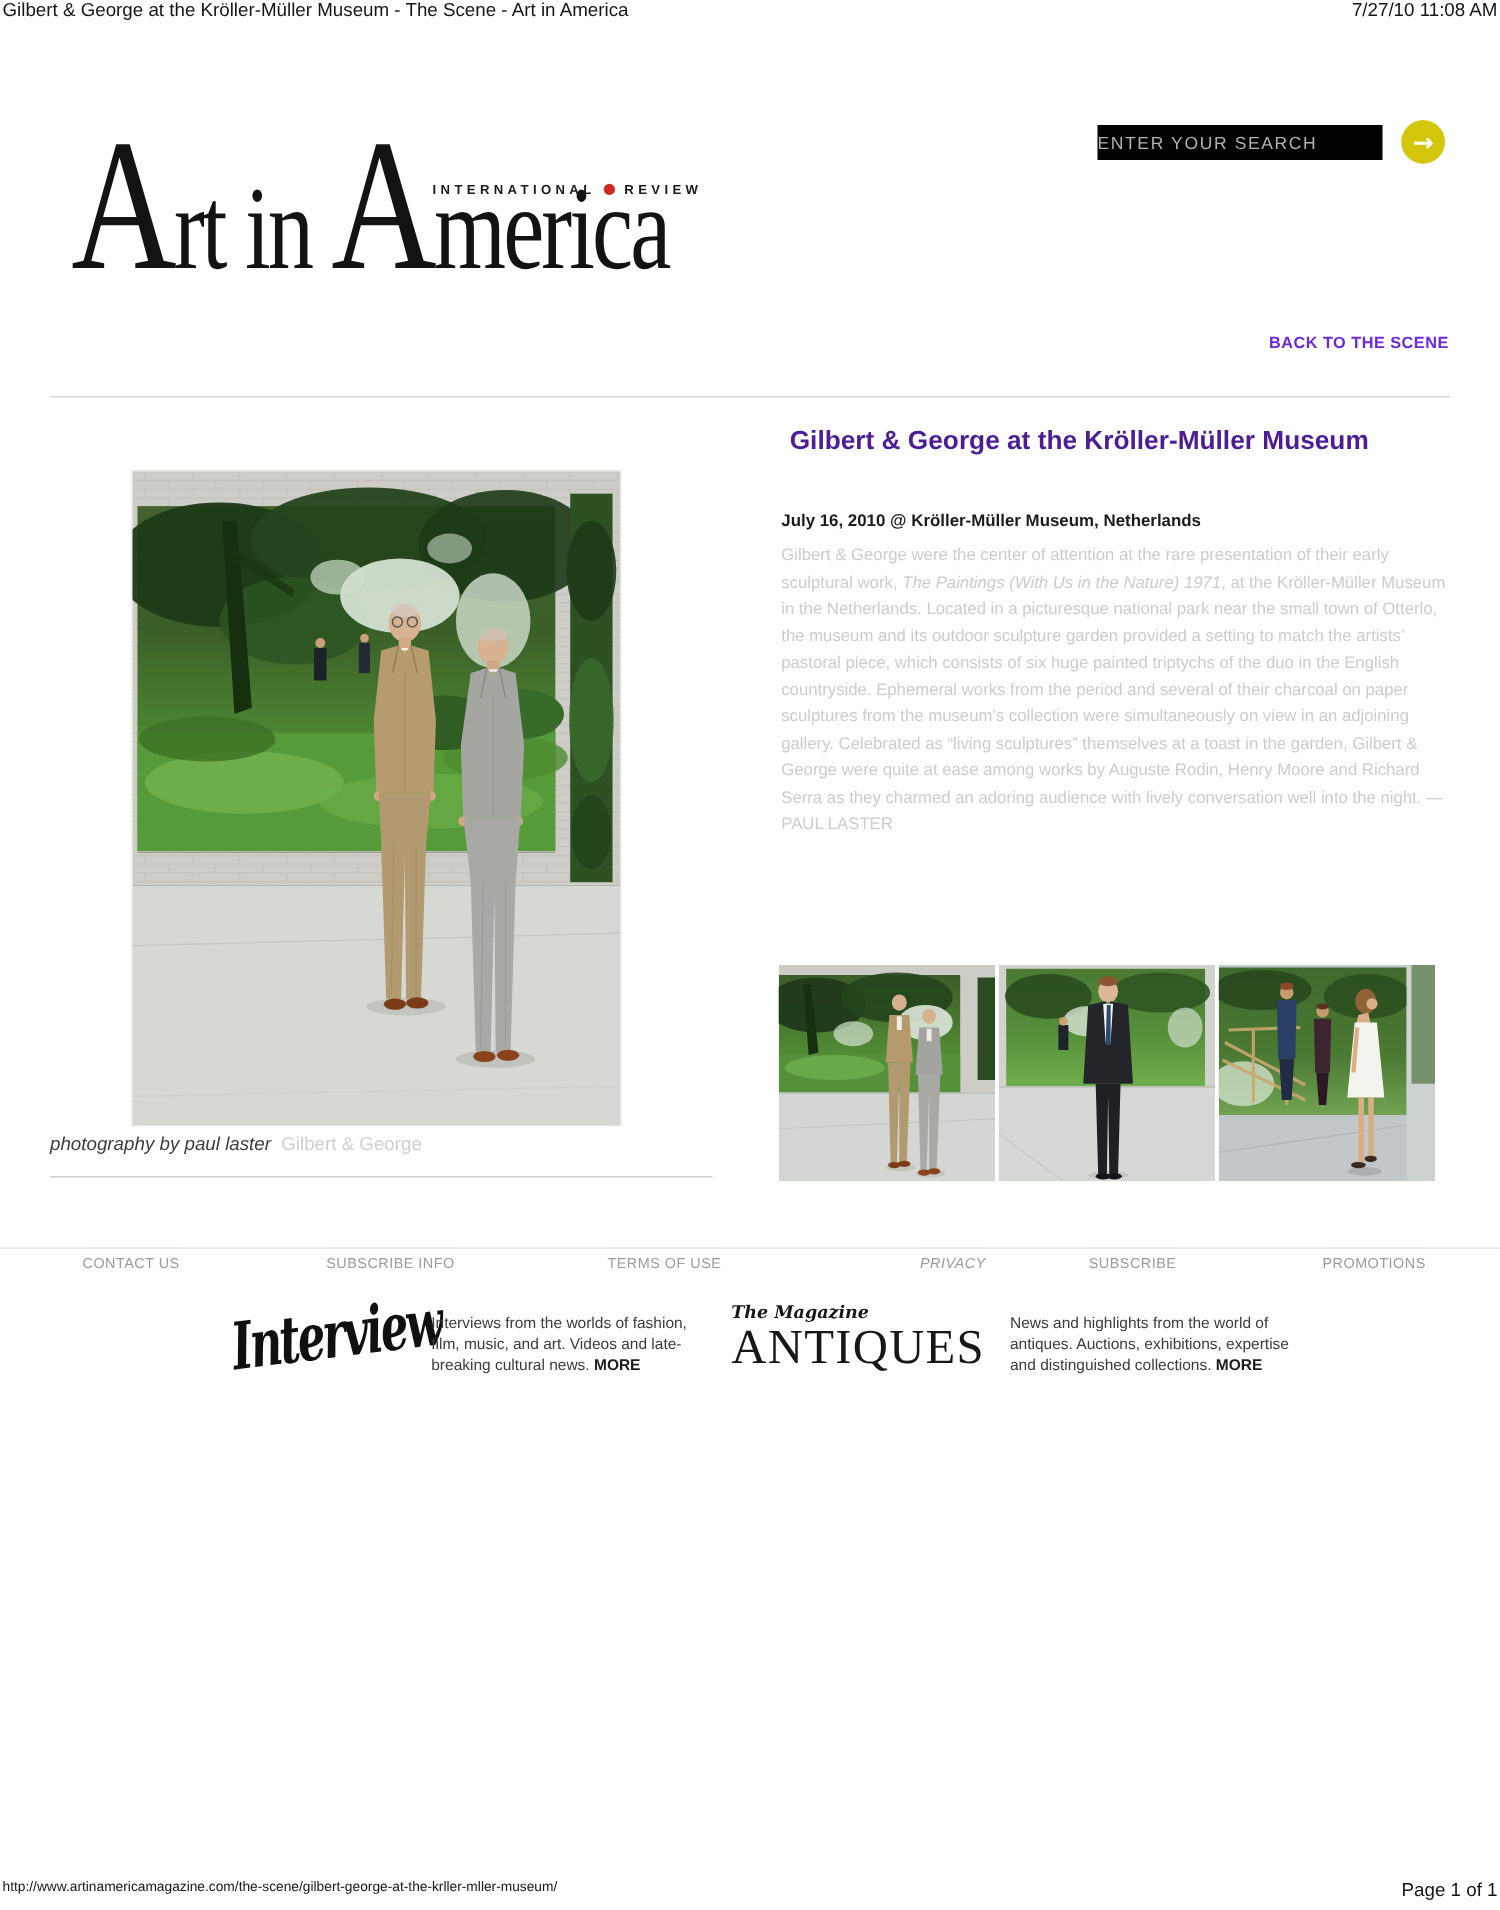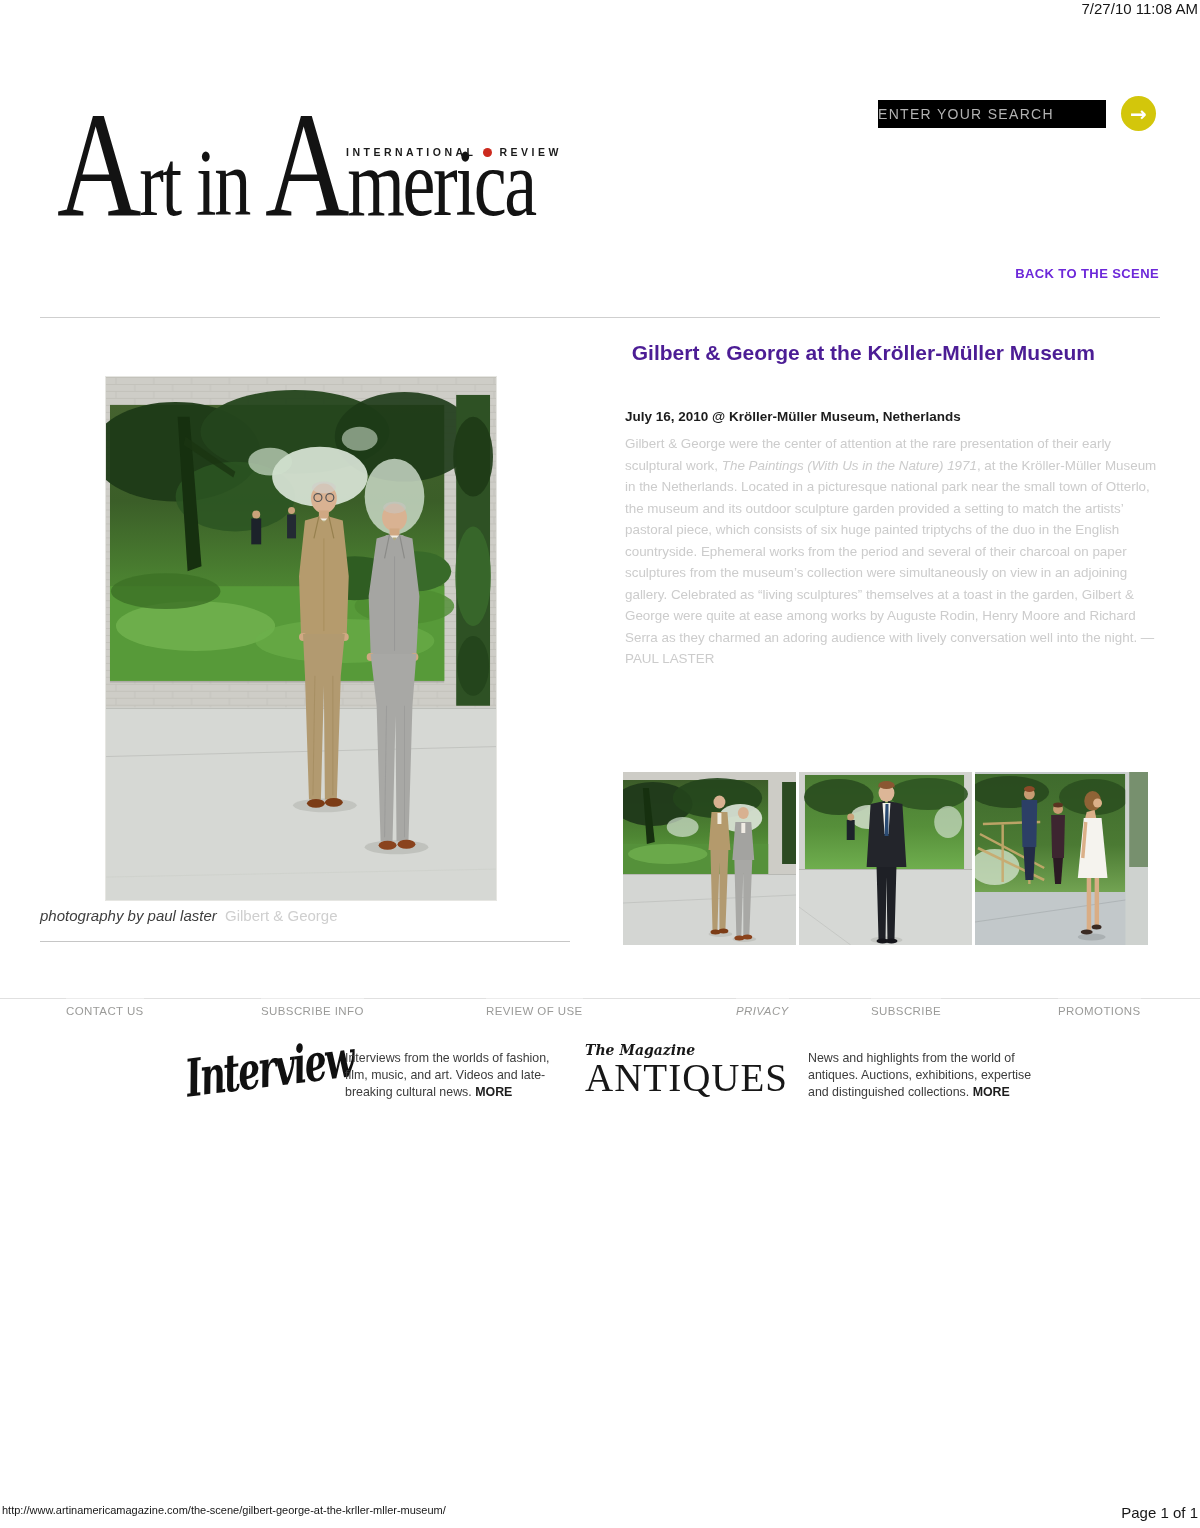--- a/index.html
+++ b/index.html
@@ -96,20 +96,21 @@
   .partner-blurb { position:absolute; font-size:12.4px; line-height:17px; color:#3c3c3c; }
   .blurb-interview { left:345px; top:1050px; width:215px; }
   .blurb-antiques  { left:808px; top:1050px; width:242px; }
   .partner-blurb b { color:#1d1d1d; cursor:pointer; }
 </style>
 </head>
 <body>
 
 <div class="page">
 
+  <div class="print-title">Gilbert &amp; George at the Kröller-Müller Museum - The Scene - Art in America</div>
   <div class="print-datetime">7/27/10 11:08 AM</div>
 
   <div class="logo">
     <span class="big">A</span><span class="small">rt in </span><span class="big">A</span><span class="small">merica</span>
   </div>
   <div class="logo-tagline">
     <span>INTERNATIONAL</span><span class="logo-dot"></span><span>REVIEW</span>
   </div>
 
   <input class="search-input" type="text" placeholder="ENTER YOUR SEARCH" style="">
@@ -325,21 +326,21 @@
         <rect x="121" y="106" width="4.5" height="47" fill="#d9ad85"></rect>
         <ellipse cx="113" cy="160" rx="6" ry="2.5" fill="#3a2a22"></ellipse>
         <ellipse cx="123" cy="155" rx="5" ry="2.5" fill="#3a2a22"></ellipse>
       </svg>
     </div>
   </div>
 
   <div class="footer-rule"></div>
   <a class="footer-link fl-0">CONTACT US</a>
   <a class="footer-link fl-1">SUBSCRIBE INFO</a>
-  <a class="footer-link fl-2">REVIEW OF USE</a>
+  <a class="footer-link fl-2">TERMS OF USE</a>
   <a class="footer-link fl-3">PRIVACY</a>
   <a class="footer-link fl-4">SUBSCRIBE</a>
   <a class="footer-link fl-5">PROMOTIONS</a>
 
   <div class="interview-logo">Interview</div>
   <p class="partner-blurb blurb-interview"><span>Interviews from the worlds of fashion, film, music, and art. Videos and late-breaking cultural news.</span> <b>MORE</b></p>
 
   <div class="antiques-logo">
     <div class="antiques-top">The Magazine</div>
     <div class="antiques-main">ANTIQUES</div>

